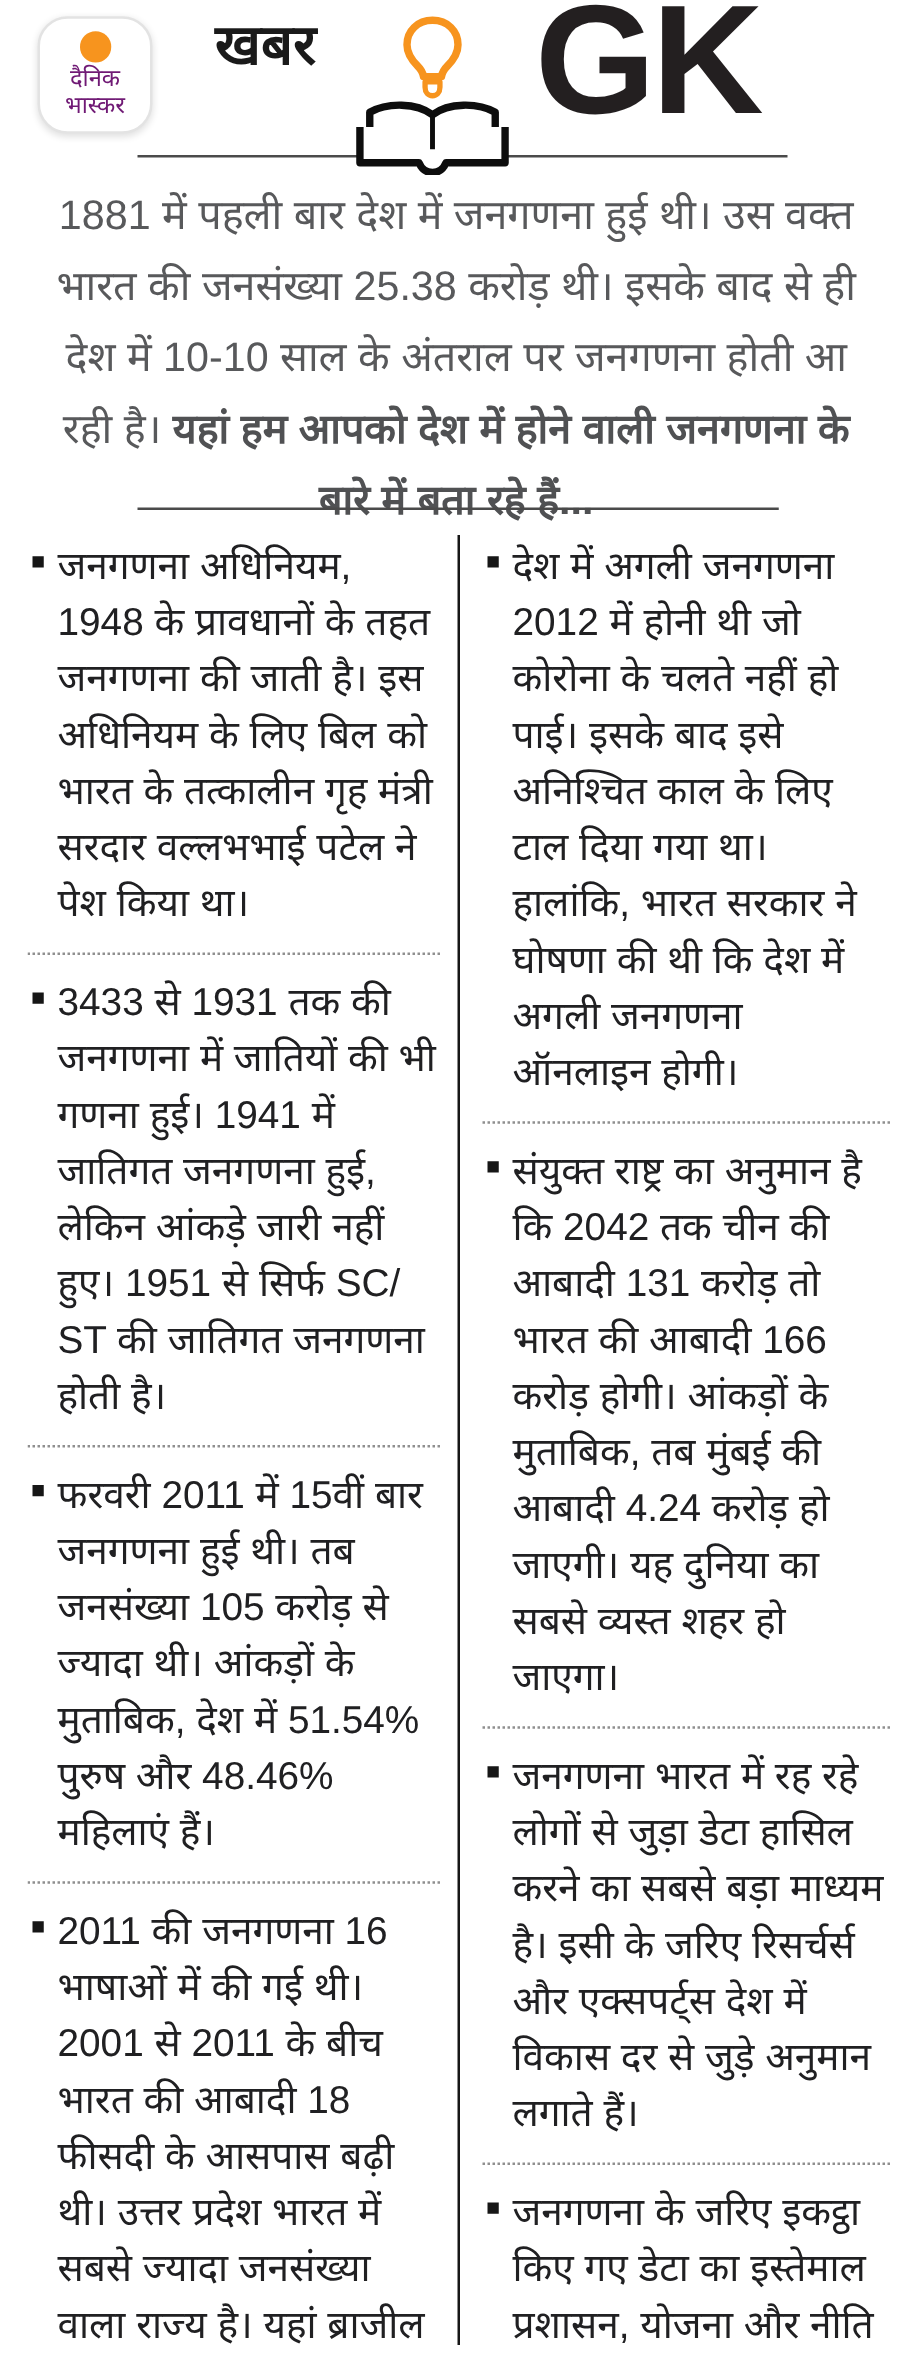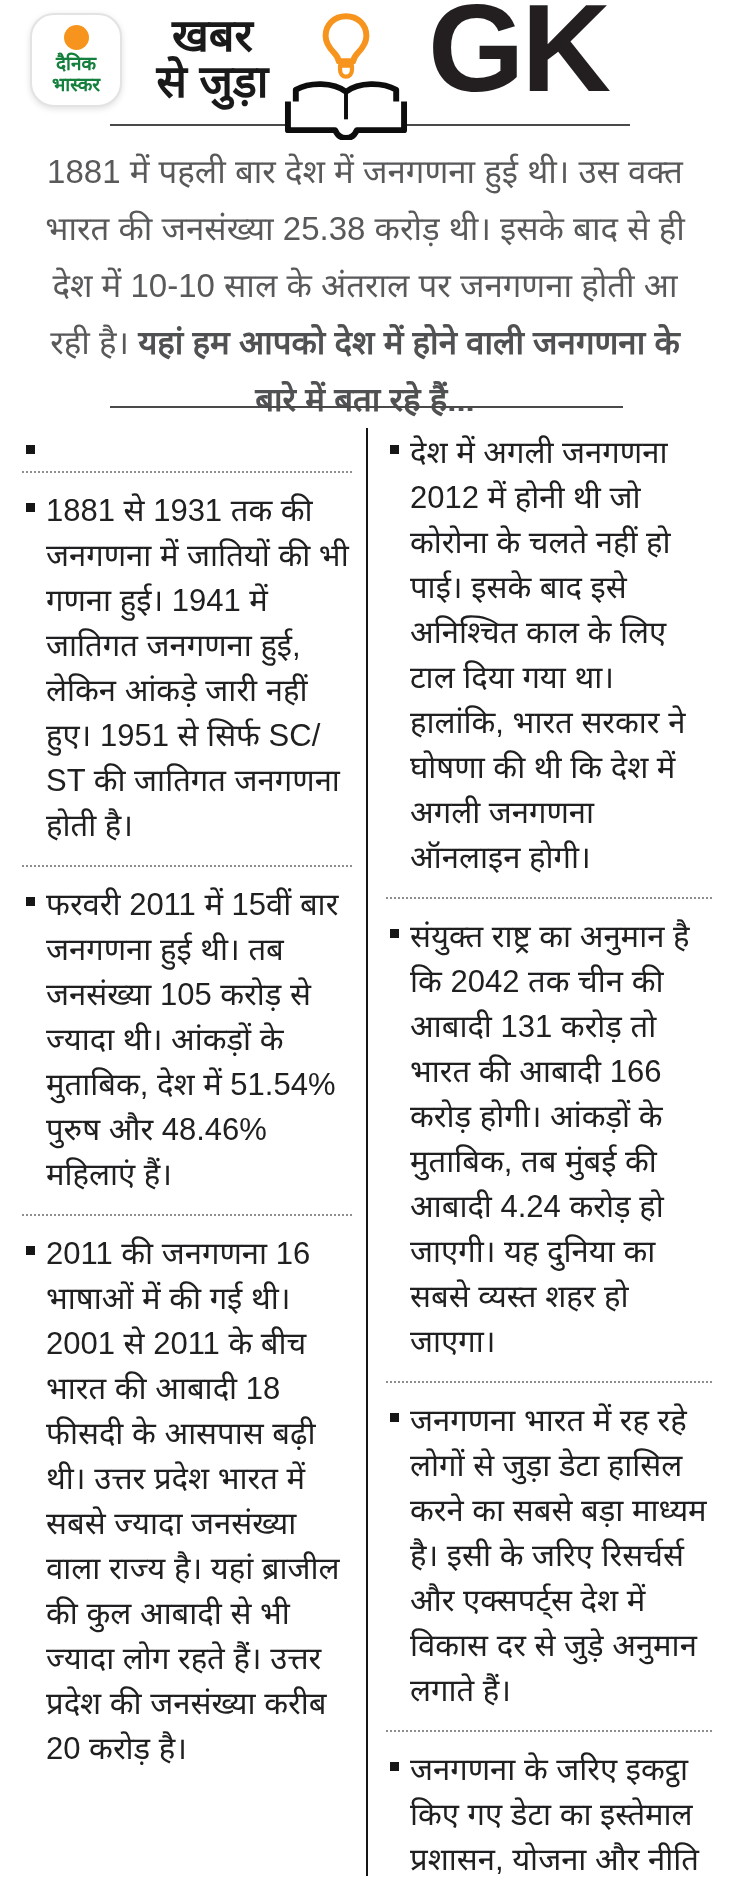--- a/index.html
+++ b/index.html
@@ -17,21 +17,21 @@
   .logo-card {
     position: absolute; left: 30px; top: 13px;
     width: 92px; height: 94px;
     background: #fff;
     border: 2px solid #e3e3e3;
     border-radius: 24px;
     box-shadow: 0 2px 6px rgba(0,0,0,.12);
     display: flex; flex-direction: column; align-items: center; justify-content: center;
   }
   .logo-sun { width: 25px; height: 25px; border-radius: 50%; background: #F7941E; margin-bottom: 3px; }
-  .logo-text { font-size: 19px; font-weight: 700; line-height: 21px; color: #15803d; text-align: center; }
+  .logo-text { font-size: 19px; font-weight: 400; line-height: 21px; color: #701a75; text-align: center; }
 
   .header-title {
     position: absolute; left: 135px; top: 13px; width: 155px;
     text-align: center;
     font-size: 45px; font-weight: 800; line-height: 46px; color: #1a1a1a;
   }
 
   .bulb-icon  { position: absolute; left: 320px; top: 12px; }
   .book-icon  { position: absolute; left: 282px; top: 78px; z-index: 2; }
 
@@ -98,21 +98,20 @@
   <div class="logo-card">
     <div class="logo-sun"></div>
     <div class="logo-text">
       <div>दैनिक</div>
       <div>भास्कर</div>
     </div>
   </div>
 
   <div class="header-title">
     <div>खबर</div>
-    <div>से जुड़ा</div>
   </div>
 
   <svg class="bulb-icon" width="52" height="68" viewBox="0 0 60 80" fill="none">
     <path d="M30 5 C16 5 6 15 6 28 C6 37 11 43 16 48 C19 51 21 54 21.5 58 L38.5 58 C39 54 41 51 44 48 C49 43 54 37 54 28 C54 15 44 5 30 5 Z" stroke="#F7941E" stroke-width="7" stroke-linejoin="round"></path>
     <path d="M23 63 L23 68 C23 73 26 76 30 76 C34 76 37 73 37 68 L37 63 Z" stroke="#F7941E" stroke-width="5" stroke-linejoin="round"></path>
   </svg>
 
   <svg class="book-icon" width="128" height="62" viewBox="0 0 130 63" fill="none">
     <path d="M65 14 C52 4 28 4 14 12 L14 40 C28 33 52 33 65 42 C78 33 102 33 116 40 L116 12 C102 4 78 4 65 14 Z" fill="#ffffff" stroke="#0d0d0d" stroke-width="6" stroke-linejoin="round"></path>
     <path d="M6 24 L6 53 L54 53 C56 58 60 61 65 61 C70 61 74 58 76 53 L124 53 L124 24" fill="#ffffff" stroke="#0d0d0d" stroke-width="6" stroke-linejoin="round"></path>
@@ -128,24 +127,25 @@
   <span>1881 में पहली बार देश में जनगणना हुई थी। उस वक्त भारत की जनसंख्या 25.38 करोड़ थी। इसके बाद से ही देश में 10-10 साल के अंतराल पर जनगणना होती आ रही है। </span><b>यहां हम आपको देश में होने वाली जनगणना के बारे में बता रहे हैं...</b>
 </div>
 
 <div class="intro-rule"></div>
 
 <div class="columns">
 
   <div class="col col-left">
     <div class="item">
       <span class="bullet-square"></span>
+      <div class="item-text">जनगणना अधिनियम, 1948 के प्रावधानों के तहत जनगणना की जाती है। इस अधिनियम के लिए बिल को भारत के तत्कालीन गृह मंत्री सरदार वल्लभभाई पटेल ने पेश किया था।</div>
     </div>
     <div class="item">
       <span class="bullet-square"></span>
-      <div class="item-text">1881 से 1931 तक की जनगणना में जातियों की भी गणना हुई। 1941 में जातिगत जनगणना हुई, लेकिन आंकड़े जारी नहीं हुए। 1951 से सिर्फ SC/ ST की जातिगत जनगणना होती है।</div>
+      <div class="item-text">3433 से 1931 तक की जनगणना में जातियों की भी गणना हुई। 1941 में जातिगत जनगणना हुई, लेकिन आंकड़े जारी नहीं हुए। 1951 से सिर्फ SC/ ST की जातिगत जनगणना होती है।</div>
     </div>
     <div class="item">
       <span class="bullet-square"></span>
       <div class="item-text">फरवरी 2011 में 15वीं बार जनगणना हुई थी। तब जनसंख्या 105 करोड़ से ज्यादा थी। आंकड़ों के मुताबिक, देश में 51.54% पुरुष और 48.46% महिलाएं हैं।</div>
     </div>
     <div class="item">
       <span class="bullet-square"></span>
       <div class="item-text">2011 की जनगणना 16 भाषाओं में की गई थी। 2001 से 2011 के बीच भारत की आबादी 18 फीसदी के आसपास बढ़ी थी। उत्तर प्रदेश भारत में सबसे ज्यादा जनसंख्या वाला राज्य है। यहां ब्राजील की कुल आबादी से भी ज्यादा लोग रहते हैं। उत्तर प्रदेश की जनसंख्या करीब 20 करोड़ है।</div>
     </div>
   </div>

